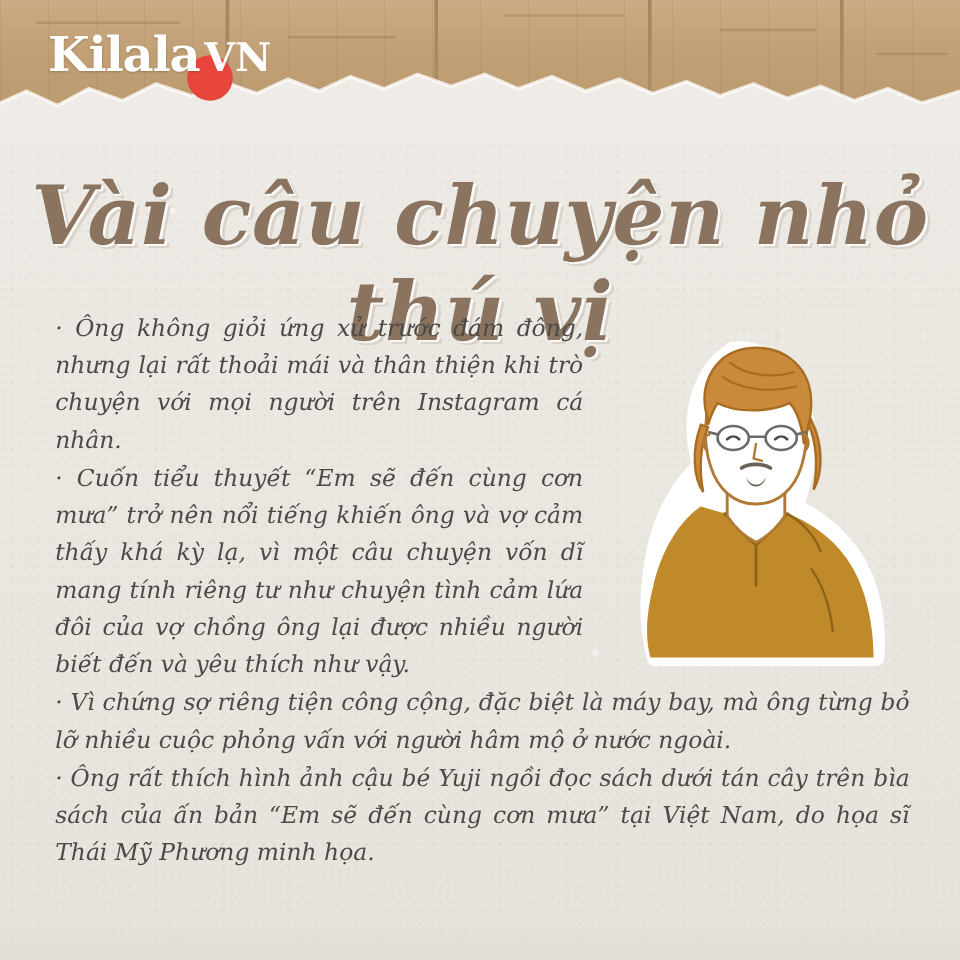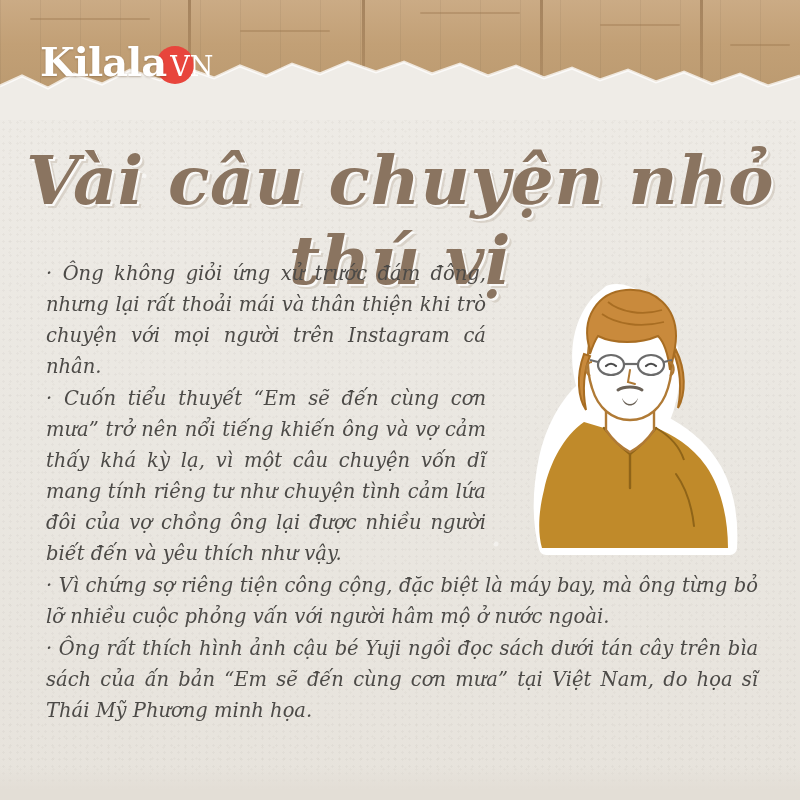--- a/index.html
+++ b/index.html
@@ -83,27 +83,26 @@
     align-items: baseline;
     z-index: 6;
   }
   .logo-main {
     font-family: "DejaVu Serif", serif;
     font-weight: bold;
     font-size: 40px;
     letter-spacing: -1px;
     color: #ffffff;
     text-shadow: 0 1px 2px rgba(90,60,30,0.35);
-    margin-top: 16px;
   }
   .logo-vn {
     margin-left: 4px;
     font-family: "DejaVu Serif", serif;
-    font-weight: normal;
-    font-size: 27px;
+    font-weight: bold;
+    font-size: 33px;
     color: #ffffff;
   }
   .logo-dot {
     position: absolute;
     left: 116px;
     top: 24px;
     width: 38px;
     height: 38px;
     border-radius: 50%;
     background: #e8453c;

